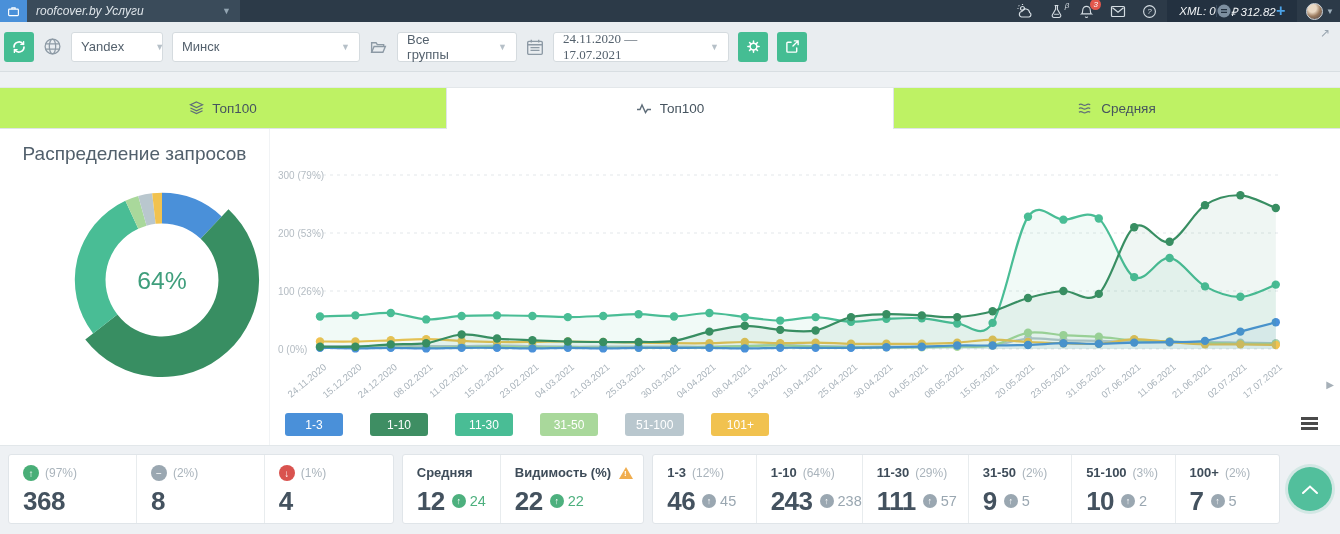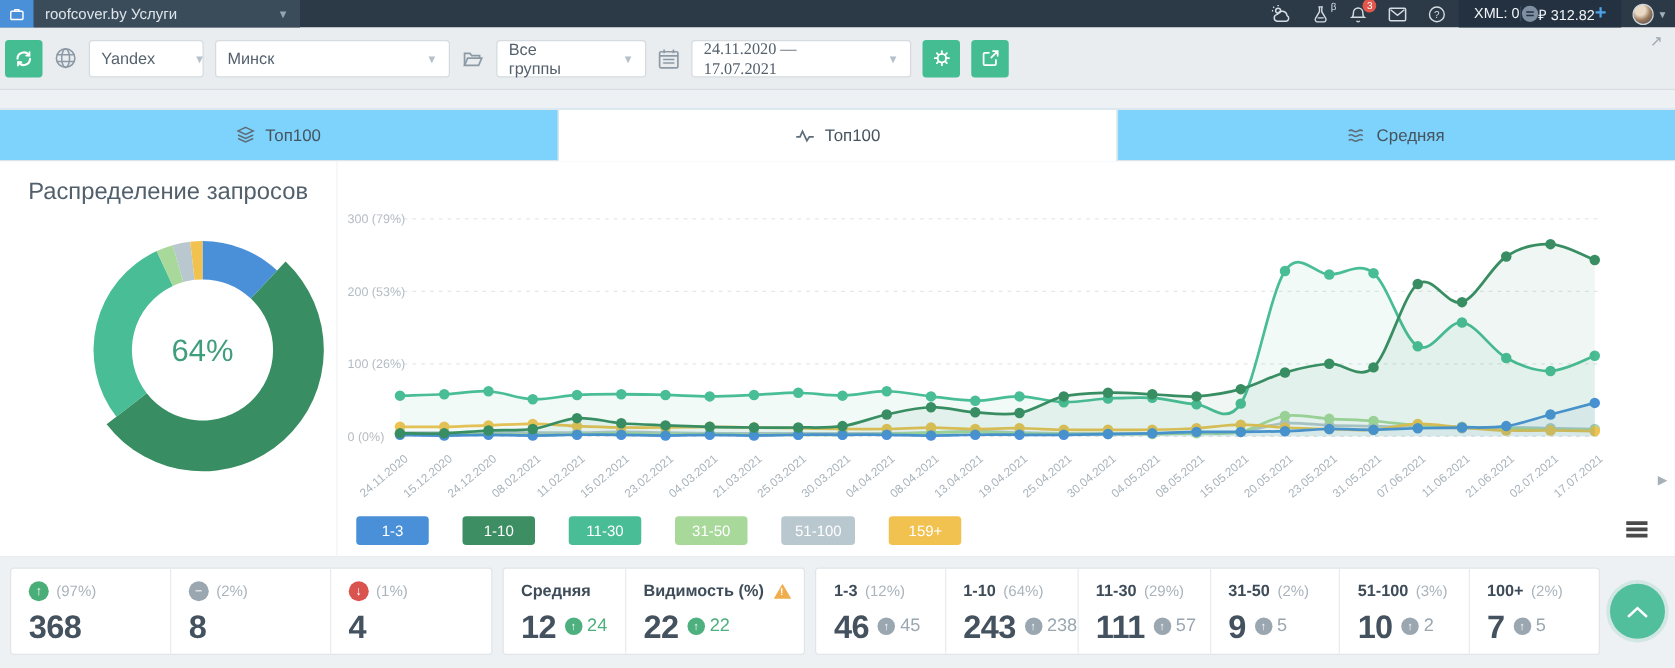--- a/index.html
+++ b/index.html
@@ -1,20 +1,20 @@
 <!DOCTYPE html>
 <html><head>
 <meta charset="utf-8">
 <style>
   * { margin:0; padding:0; box-sizing:border-box; }
   body { font-family:"Liberation Sans", sans-serif; background:#d9dee2; }
   .app { width:1340px; height:534px; background:#eef1f4; position:relative; overflow:hidden; }
 
   
-  .topbar { height:22px; background:#2c3a48; display:flex; align-items:center; color:#dfe5ea; }
+  .topbar { height:22px; background:#2c3a48; display:flex; align-items:center; color:#dfe5ea;font-style:italic; }
   .proj-icon { width:27px; height:22px; background:#4a90d9; display:flex; align-items:center; justify-content:center; flex:none; }
   .proj-sel { width:213px; height:22px; background:#3a4b5a; display:flex; align-items:center; justify-content:space-between; padding:0 9px; font-size:12px; cursor:pointer; }
   .proj-sel .chev { color:#93a5b2; font-size:9px; }
   .top-icons { display:flex; align-items:center; gap:16px; margin-left:auto; margin-right:10px; }
   .tico { position:relative; display:flex; align-items:center; cursor:pointer; }
   .tico svg { display:block; }
   .beta { position:absolute; top:-3px; right:-6px; font-size:8px; color:#d4dce2; }
   .bell-badge { position:absolute; top:-5px; right:-7px; background:#e2574c; color:#fff; border-radius:7px; min-width:11px; height:11px; line-height:11px; font-size:8px; text-align:center; padding:0 2px; }
   .xml-panel { height:22px; background:#233140; display:flex; align-items:center; padding:0 12px; font-size:11.5px; color:#f2f5f7; }
   .xml-sep { width:1px; height:12px; background:#37475a; }
@@ -25,21 +25,21 @@
   
   .toolbar { height:50px; background:#e9edf0; border-bottom:1px solid #d8dee2; display:flex; align-items:center; gap:9px; padding:0 10px 0 4px; }
   .btn-teal { width:30px; height:30px; background:#45bd93; border:none; border-radius:3px; display:flex; align-items:center; justify-content:center; cursor:pointer; flex:none; }
   .sel { height:30px; background:#fff; border:1px solid #d5dbdf; border-radius:3px; display:flex; align-items:center; justify-content:space-between; padding:0 9px; font-size:13px; color:#54616d; cursor:pointer;gap:23px; }
   .sel .chev { color:#b6c0c8; font-size:9px; margin-left:8px; }
   .w-engine { width:92px; } .w-region { width:188px; } .w-group { width:120px; } .w-date { width:176px;font-family:Liberation Serif, serif; }
   .tool-ico { display:flex; align-items:center; }
   .toolbar-collapse { margin-left:auto; color:#9aa6b0; font-size:12px; align-self:flex-start; margin-top:4px; cursor:pointer; }
 
   
-  .tabbar { display:flex; height:42px; background:#7dd3fc; border-top:1px solid #e3e7ea; border-bottom:1px solid #dfe4e8; margin-top:15px; }
+  .tabbar { display:flex; height:42px; background:#bef264; border-top:1px solid #e3e7ea; border-bottom:1px solid #dfe4e8; margin-top:15px; }
   .tab { flex:1; display:flex; align-items:center; justify-content:center; gap:8px; font-size:13.5px; color:#46545f; border-right:1px solid #dfe4e8; cursor:pointer; }
   .tab:last-child { border-right:none; }
   .tab.active { background:#fff; position:relative; }
   .tab.active:after { content:""; position:absolute; left:0; right:0; bottom:-1px; height:1px; background:#fff; }
 
   
   .card { background:#fff; height:317px; display:flex; border-bottom:1px solid #e2e7ea; }
   .left-panel { width:270px; border-right:1px solid #f1f3f5; padding-top:14px; flex:none; }
   .panel-title { font-size:19px; color:#52606c; text-align:center; }
   .donut-wrap { display:flex; justify-content:flex-end; margin-top:4px; }
@@ -454,21 +454,21 @@
           <circle cx="966.4" cy="60.30000000000001" r="4.2" fill="#388e62"></circle>
           <circle cx="1001.8" cy="73.06" r="4.2" fill="#388e62"></circle>
         </svg>
       <span class="x-scroll-arrow">▶</span>
       <div class="legend">
         <span class="badge" style="background: rgb(74, 144, 217);">1-3</span>
         <span class="badge" style="background: rgb(62, 142, 99);">1-10</span>
         <span class="badge" style="background: rgb(73, 189, 149);">11-30</span>
         <span class="badge" style="background: rgb(169, 216, 155);">31-50</span>
         <span class="badge" style="background: rgb(185, 199, 206);">51-100</span>
-        <span class="badge" style="background: rgb(241, 194, 79);">159+</span>
+        <span class="badge" style="background: rgb(241, 194, 79);">101+</span>
       </div>
       <span class="burger">
           <i></i>
           <i></i>
           <i></i>
         </span>
     </div>
   </div>
 
   <div class="stats">

